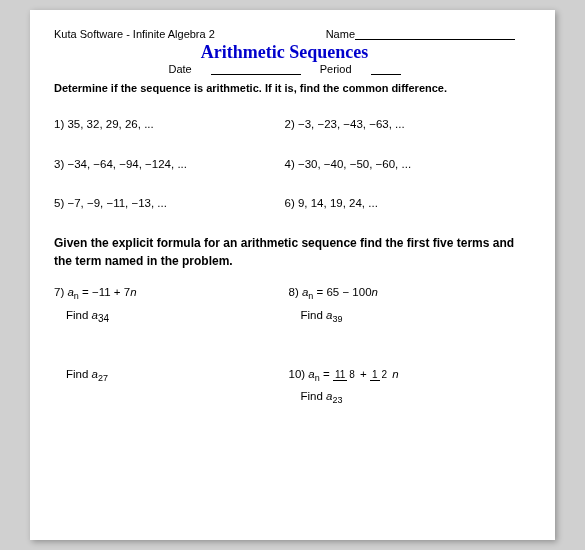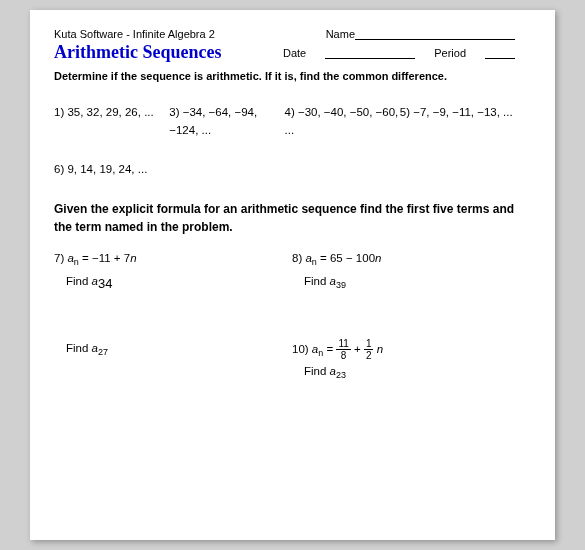--- a/index.html
+++ b/index.html
@@ -38,20 +38,21 @@
       border-bottom: 1px solid #000;
       width: 160px;
       display: inline-block;
       height: 12px;
     }
     .header-second {
       display: flex;
       justify-content: space-between;
       align-items: center;
       margin-bottom: 6px;
+      flex-direction: column;
     }
     .worksheet-title {
       font-size: 18px;
       font-weight: bold;
       color: #0000cc;
       font-family: 'Times New Roman', serif;
     }
     .date-period {
       font-size: 11px;
       color: #000;
@@ -72,54 +73,54 @@
       height: 12px;
     }
     .instructions {
       font-size: 11px;
       font-weight: bold;
       margin-bottom: 20px;
       line-height: 1.4;
     }
     .problems-grid {
       display: grid;
-      grid-template-columns: 1fr 1fr 1fr 1fr;
+      grid-template-columns: 1fr 1fr;
       gap: 0;
     }
     .problem {
       font-size: 11.5px;
       color: #000;
       padding: 0 0 22px 0;
       line-height: 1.5;
     }
     .section-instructions {
       font-size: 12px;
       font-weight: bold;
       margin-bottom: 12px;
       line-height: 1.5;
       grid-column: 1 / -1;
     }
     .problems-grid-2 {
       display: grid;
       grid-template-columns: 1fr 1fr;
-      gap: 15px;
+      gap: 8px;
     }
     .problem-formula {
       font-size: 11.5px;
       color: #000;
       padding: 0 0 28px 0;
       line-height: 1.8;
     }
     .find-line {
       margin-left: 12px;
       font-size: 11.5px;
     }
     .fraction {
       display: inline-flex;
-      flex-direction: column;
+      flex-direction: row;
       align-items: center;
       vertical-align: middle;
       font-size: 11px;
       line-height: 1.1;
     }
     .fraction .numer {
       border-bottom: 1px solid #000;
       padding: 0 2px;
       font-size: 10px;
     }
@@ -156,20 +157,24 @@
 
   <div class="instructions">Determine if the sequence is arithmetic.  If it is, find the common difference.</div>
 
   <div class="problems-grid">
 
     <div class="problem">
       <span>1) </span>
       <span>35, 32, 29, 26, ...</span>
     </div>
 
+    <div class="problem">
+      <span>2) </span>
+      <span>−3, −23, −43, −63, ...</span>
+    </div>
 
     <div class="problem">
       <span>3) </span>
       <span>−34, −64, −94, −124, ...</span>
     </div>
 
     <div class="problem">
       <span>4) </span>
       <span>−30, −40, −50, −60, ...</span>
     </div>
@@ -190,21 +195,21 @@
 
   <div class="problems-grid-2">
 
     <div class="problem-formula">
       <div>
         <span>7) </span>
         <span class="italic">a</span><span style="font-size:9px;vertical-align:sub;">n</span>
         <span> = −11 + 7</span><span class="italic">n</span>
       </div>
       <div class="find-line">
-        Find <span class="italic">a</span><span style="font-size:13px;vertical-align:sub;">34</span>
+        Find <span class="italic">a</span><span style="font-size:10px;vertical-align:sub;">34</span>
       </div>
     </div>
 
     <div class="problem-formula">
       <div>
         <span>8) </span>
         <span class="italic">a</span><span style="font-size:9px;vertical-align:sub;">n</span>
         <span> = 65 − 100</span><span class="italic">n</span>
       </div>
       <div class="find-line">

